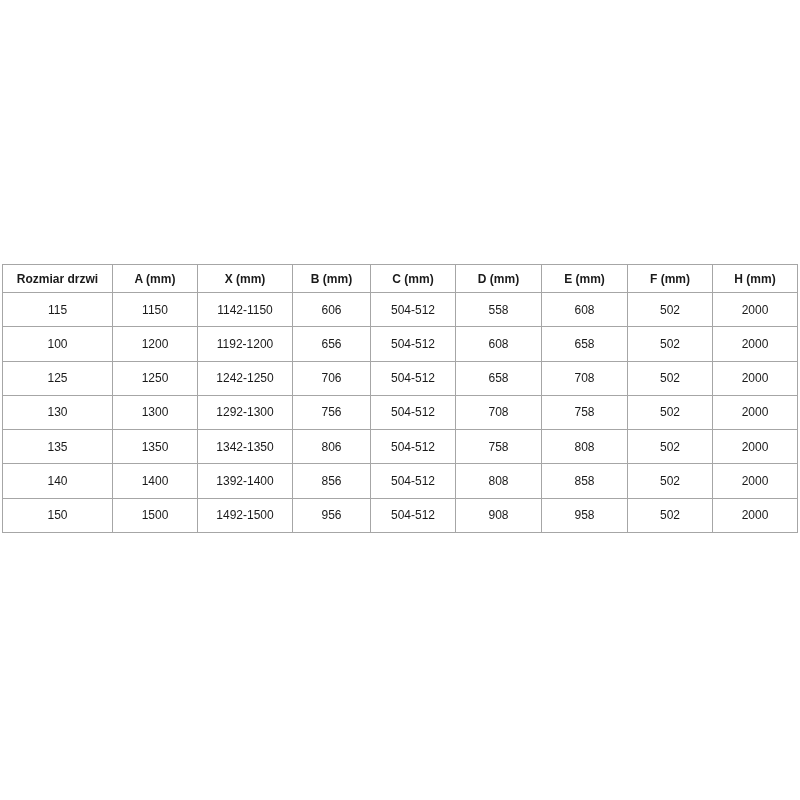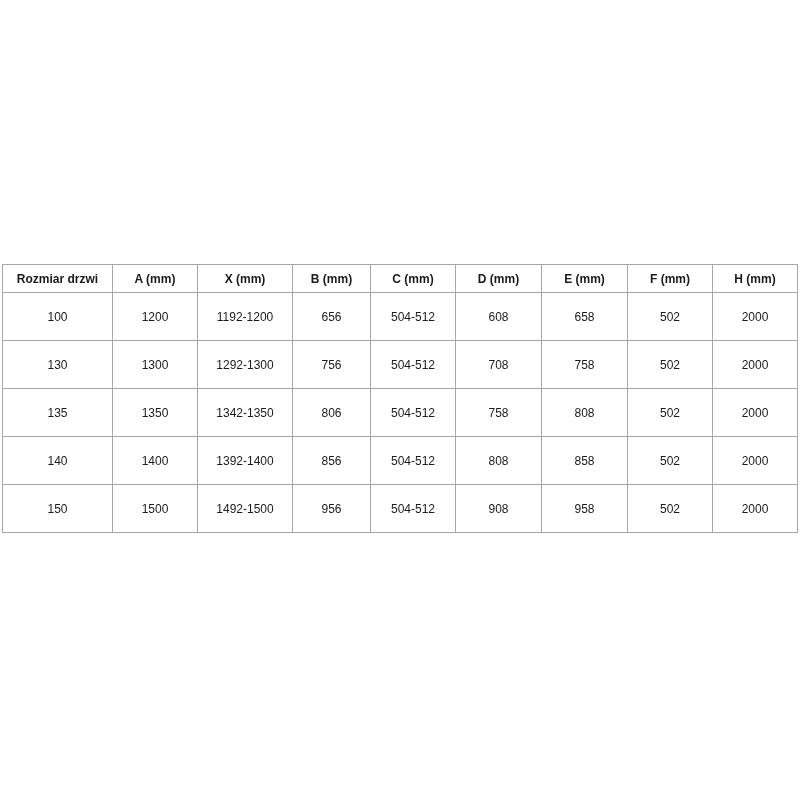--- a/index.html
+++ b/index.html
@@ -75,27 +75,49 @@
           <th>B (mm)</th>
           <th>C (mm)</th>
           <th>D (mm)</th>
           <th>E (mm)</th>
           <th>F (mm)</th>
           <th>H (mm)</th>
         </tr>
       </thead>
       <tbody>
           <tr>
+            <td>115</td>
+            <td>1150</td>
+            <td>1142-1150</td>
+            <td>606</td>
+            <td>504-512</td>
+            <td>558</td>
+            <td>608</td>
+            <td>502</td>
+            <td>2000</td>
+          </tr>
+          <tr>
             <td>100</td>
             <td>1200</td>
             <td>1192-1200</td>
             <td>656</td>
             <td>504-512</td>
             <td>608</td>
             <td>658</td>
+            <td>502</td>
+            <td>2000</td>
+          </tr>
+          <tr>
+            <td>125</td>
+            <td>1250</td>
+            <td>1242-1250</td>
+            <td>706</td>
+            <td>504-512</td>
+            <td>658</td>
+            <td>708</td>
             <td>502</td>
             <td>2000</td>
           </tr>
           <tr>
             <td>130</td>
             <td>1300</td>
             <td>1292-1300</td>
             <td>756</td>
             <td>504-512</td>
             <td>708</td>

